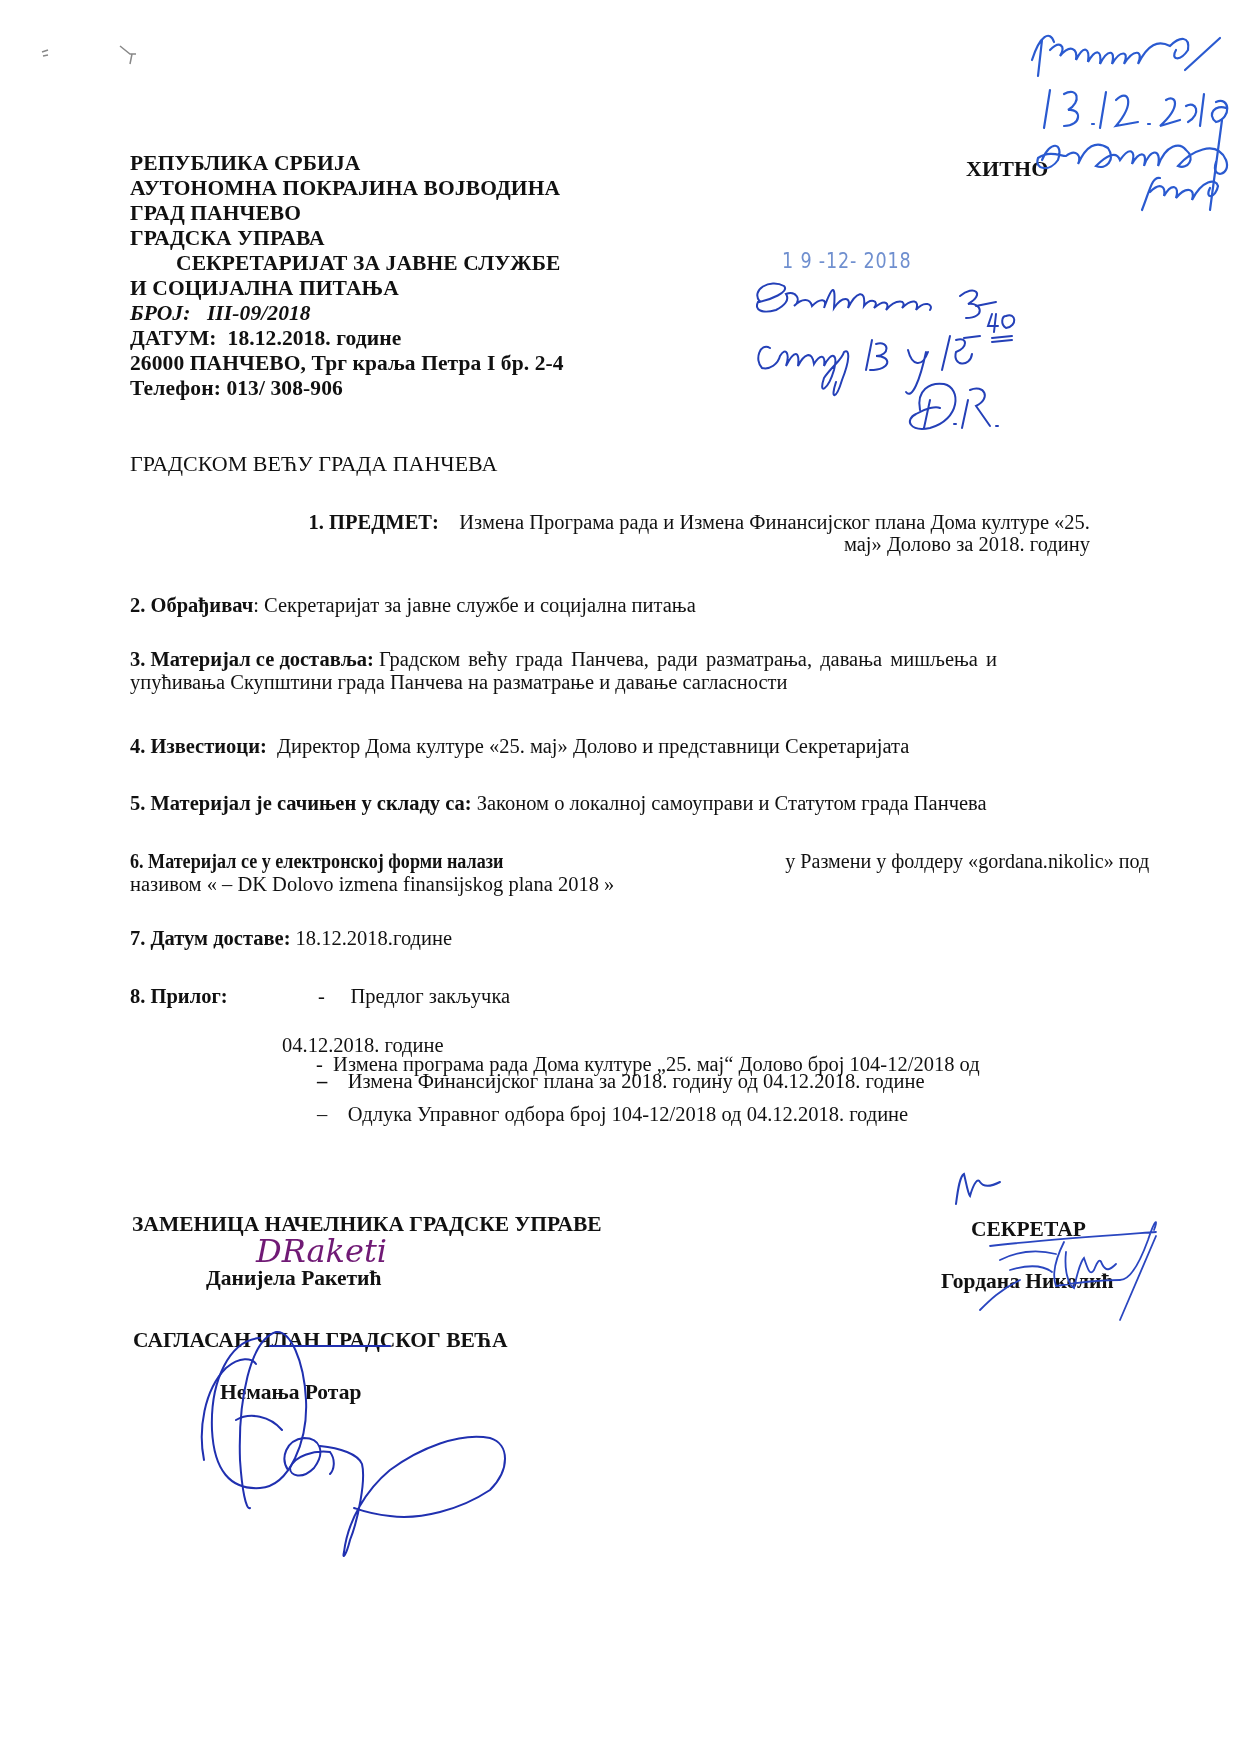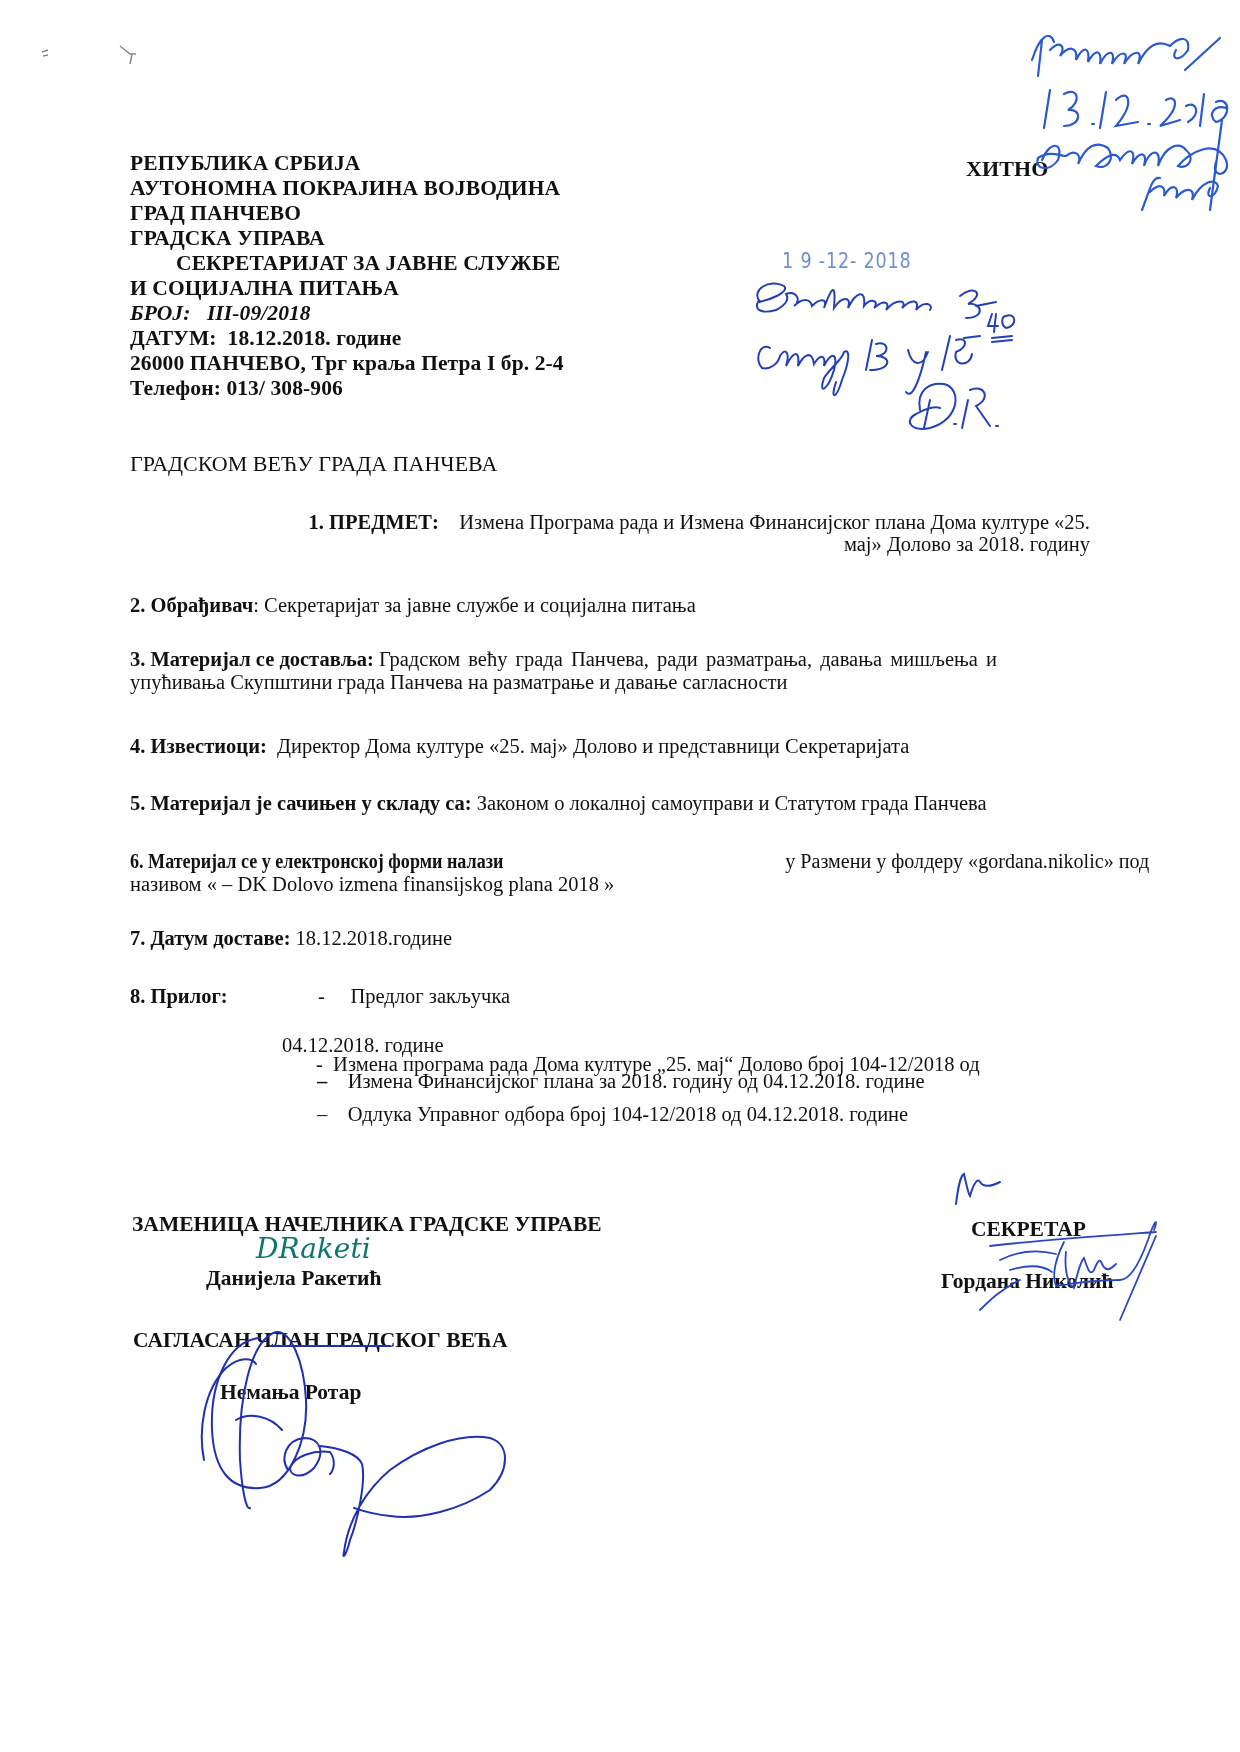--- a/index.html
+++ b/index.html
@@ -147,21 +147,21 @@
   </div>
   <div class="abs body-txt" style="left:282px;top:1032px;">04.12.2018. године</div>
   <div class="abs body-txt" style="left:317px;top:1068px;">
     <span class="b">–</span>&nbsp;&nbsp;&nbsp;&nbsp;<span>Измена Финансијског плана за 2018. годину од 04.12.2018. године</span>
   </div>
   <div class="abs body-txt" style="left:317px;top:1101px;">
     <span>–</span>&nbsp;&nbsp;&nbsp;&nbsp;<span>Одлука Управног одбора број 104-12/2018 од 04.12.2018. године</span>
   </div>
 
   <div class="abs" style="left:132px;top:1212px;font-size:21.5px;font-weight:bold;text-align:center;">ЗАМЕНИЦА НАЧЕЛНИКА ГРАДСКЕ УПРАВЕ</div>
-  <div class="abs hand" style="left:256px;top:1232px;font-size:28px;color:#0f766e;">DRaketi</div>
+  <div class="abs hand" style="left:256px;top:1232px;font-size:32px;color:#701a75;">DRaketi</div>
   <div class="abs" style="left:206px;top:1266px;font-size:21.5px;font-weight:bold;">Данијела Ракетић</div>
 
   <svg style="left:950px;top:1160px;" width="90" height="50">
     <path d="M6 44 C8 28 10 16 14 14 C16 22 18 34 20 36 C24 22 28 18 30 22 C34 28 42 26 50 22" fill="none" stroke="#2440b8" stroke-width="2" stroke-linecap="round"></path>
   </svg>
   <div class="abs" style="left:971px;top:1217px;font-size:21.5px;font-weight:bold;">СЕКРЕТАР</div>
   <div class="abs" style="left:941px;top:1269px;font-size:21.5px;font-weight:bold;">Гордана Николић</div>
   <svg style="left:960px;top:1210px;" width="200" height="120">
     <g fill="none" stroke="#2a46c0" stroke-width="1.8" stroke-linecap="round">
       <path d="M30 36 C80 30 140 26 196 22 M194 20 C198 10 196 6 188 30 C180 52 170 70 160 70 C140 70 120 72 96 76 M96 76 C90 60 100 40 104 32 M106 42 C104 60 108 74 114 78 C118 60 122 50 124 48 C128 60 130 66 134 60 C138 50 140 48 142 54 C146 62 150 60 156 54"></path>

